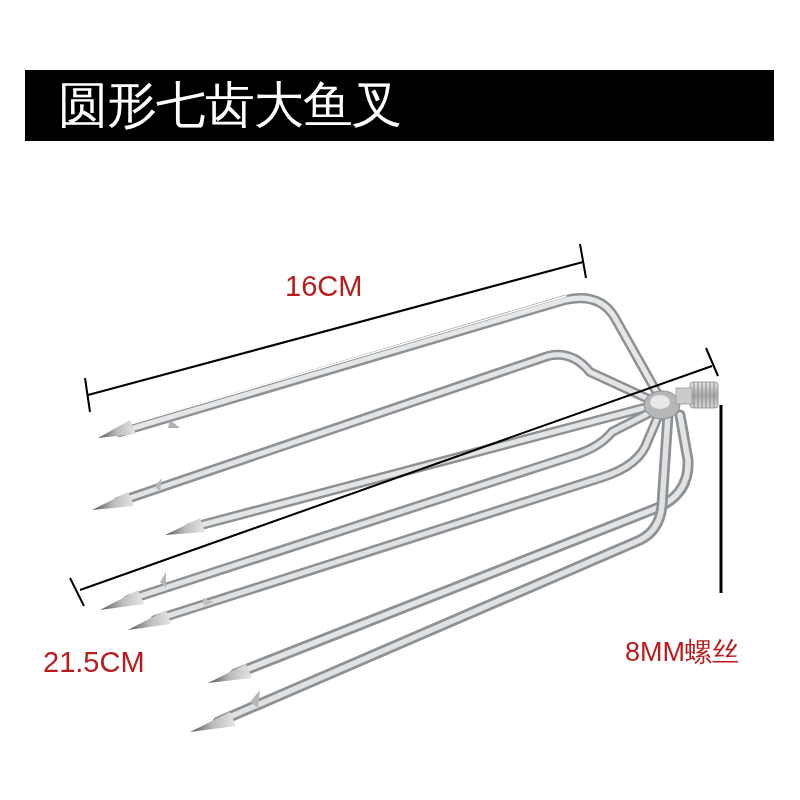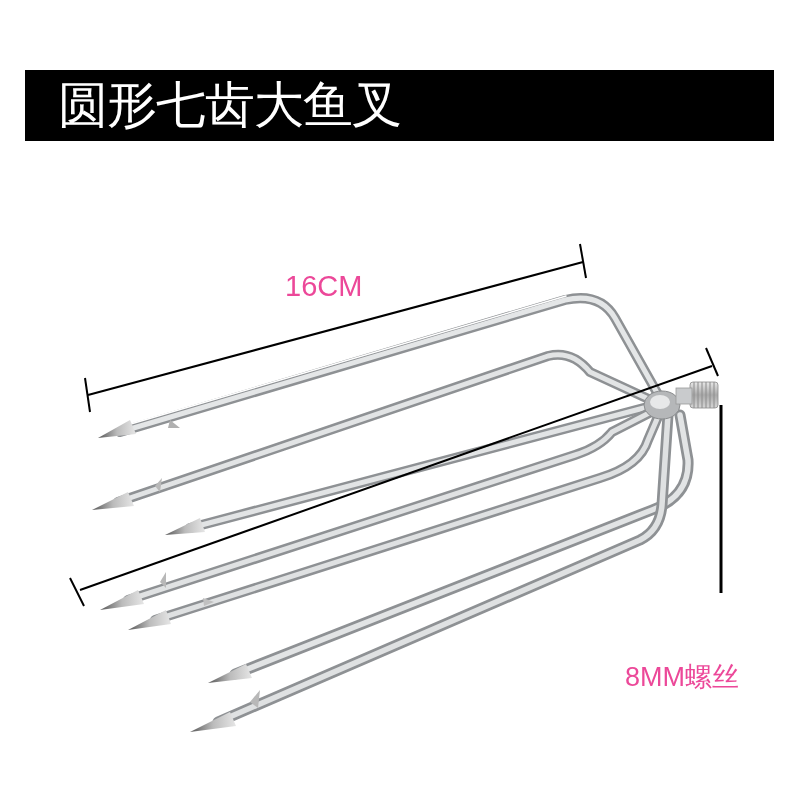--- a/index.html
+++ b/index.html
@@ -46,37 +46,37 @@
     .photo {
       position: absolute;
       left: 0;
       top: 0;
       width: 800px;
       height: 800px;
     }
     .label {
       position: absolute;
       font-family: "Liberation Sans", sans-serif;
-      color: #ec4899;
+      color: #b91c1c;
       white-space: nowrap;
       font-weight: 300;
     }
     .label-length {
       left: 285px;
       top: 270px;
       font-size: 29px;
     }
     .label-width {
       left: 43px;
       top: 646px;
       font-size: 29px;
     }
     .label-thread {
       left: 625px;
-      top: 659px;
+      top: 634px;
       font-size: 27px;
       text-align: center;
     }
   </style>
 </head>
 <body>
 
 <div class="canvas">
 
   <div class="banner">
@@ -200,15 +200,16 @@
         <line x1="706" y1="348" x2="718" y2="376" stroke-width="2"></line>
       </g>
 
       <g>
         <line x1="721" y1="405" x2="721" y2="593" stroke-width="3"></line>
       </g>
     </g>
   </svg>
 
   <span class="label label-length">16CM</span>
+  <span class="label label-width">21.5CM</span>
   <span class="label label-thread">8MM螺丝</span>
 
 </div>
 
 </body></html>

